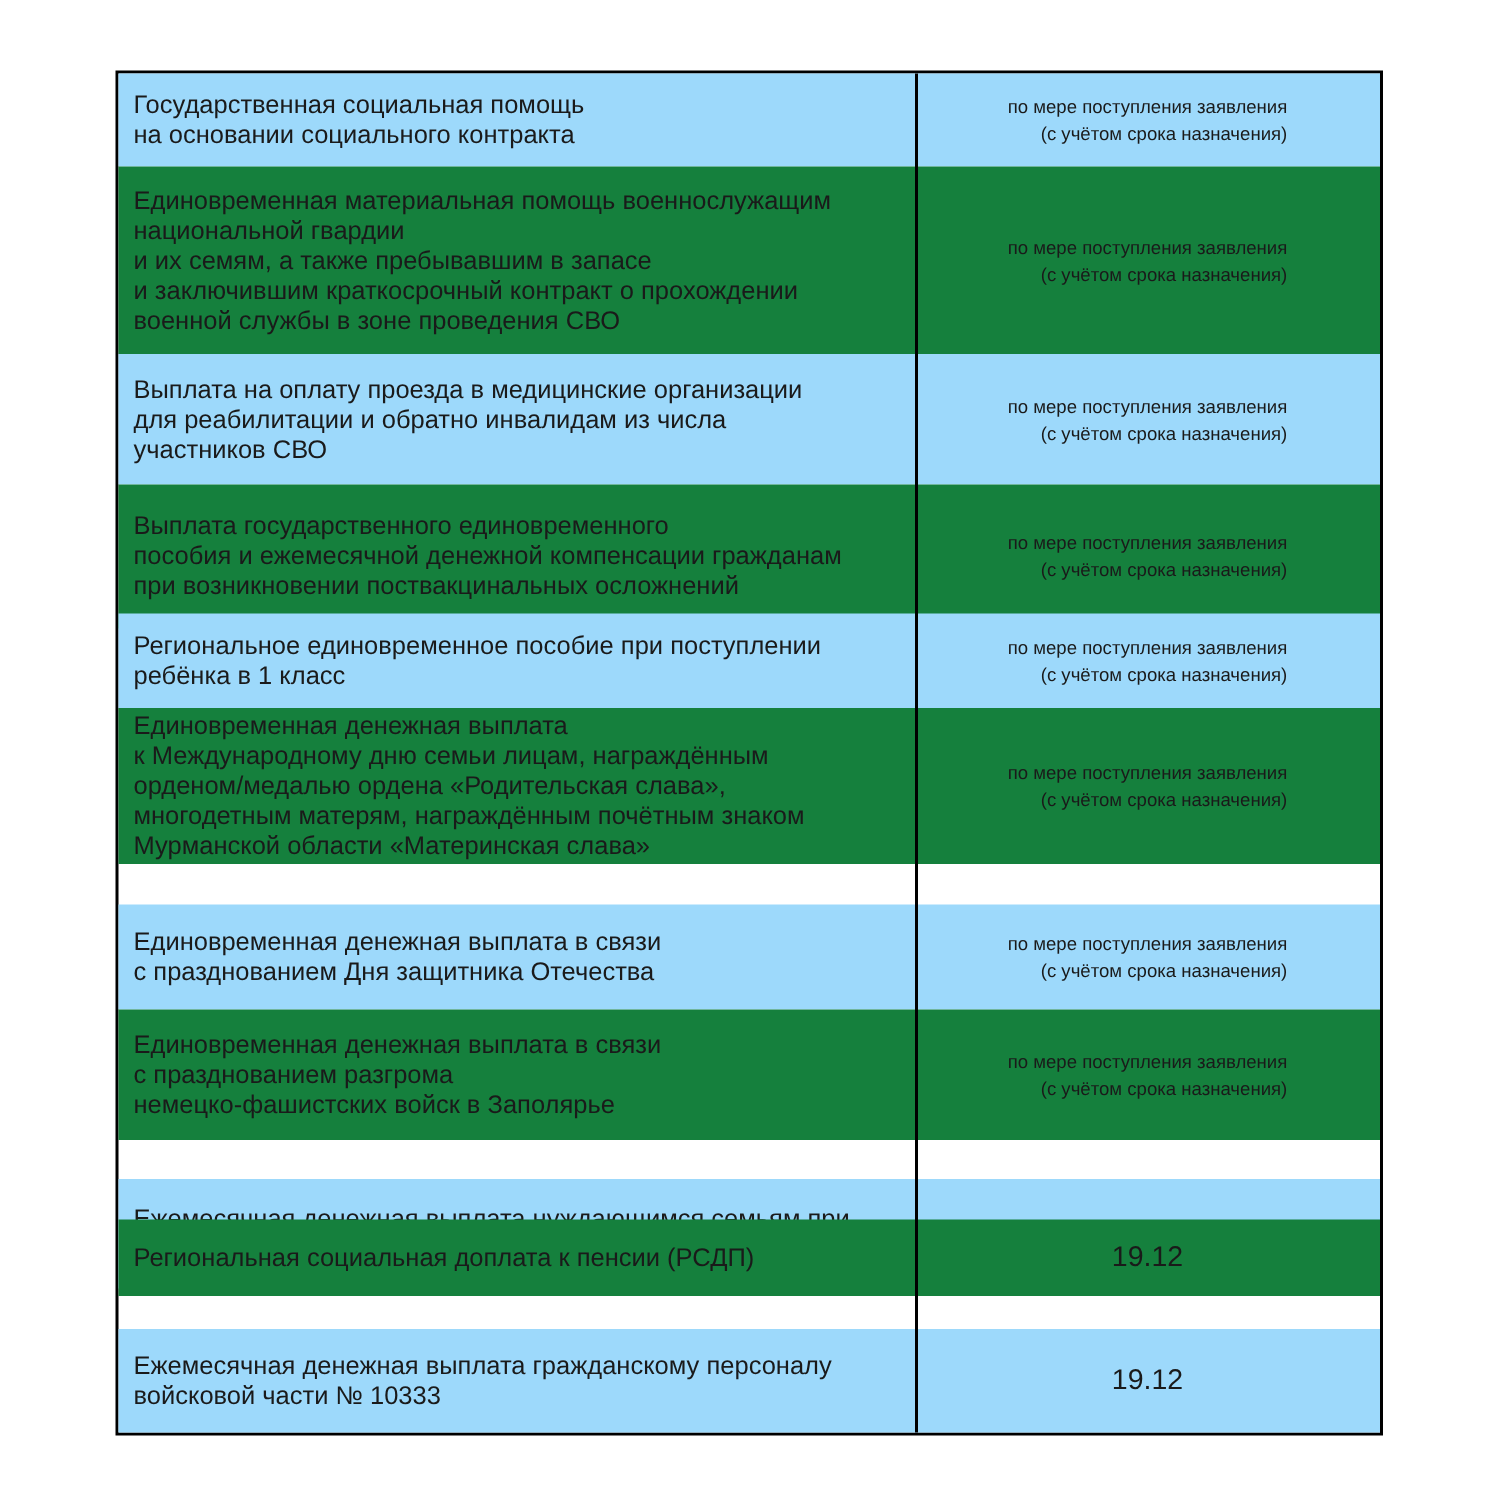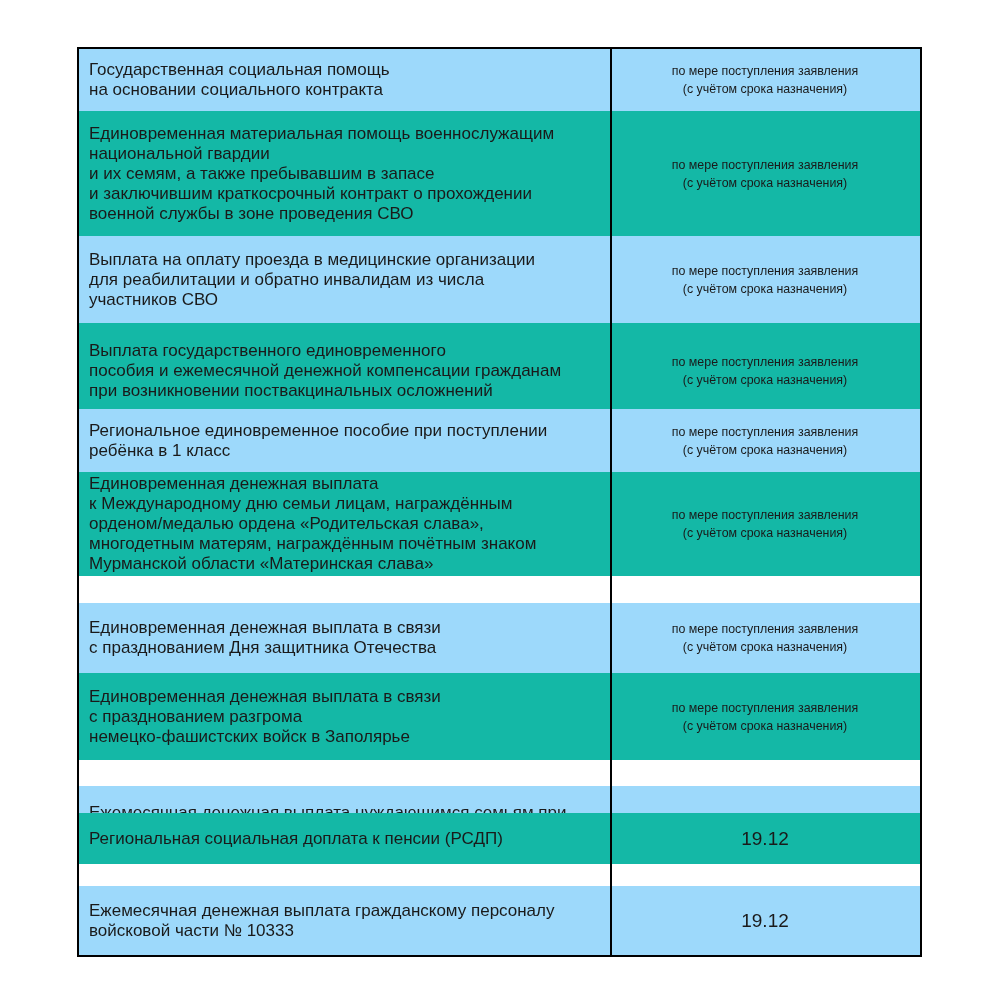--- a/index.html
+++ b/index.html
@@ -3,27 +3,27 @@
   <meta charset="utf-8">
   <style>
     html, body { margin: 0; padding: 0; background: #ffffff; }
     body { width: 1000px; height: 1000px; position: relative; font-family: "Liberation Sans", sans-serif; color: #1a1a1a; }
     .table {
       position: absolute; left: 77px; top: 47px; width: 845px; height: 910px;
       border: 2px solid #000; box-sizing: border-box; background: #fff;
     }
     .row { position: absolute; left: 0; right: 0; display: flex; }
     .row.blue { background: #9dd9fb; }
-    .row.white { background: #14b8a6; }
+    .row.white { background: #15803d; }
     .cell-left {
       width: 531px; box-sizing: border-box; padding: 0 8px 0 10px;
       display: flex; align-items: center; font-size: 17px; line-height: 20px; white-space: pre-line;
     }
     .cell-right {
-      flex: 1; display: flex; align-items: center; justify-content: center; text-align: center;
+      flex: 1; display: flex; align-items: center; justify-content: center; text-align: right;
       font-size: 12.4px; line-height: 18px; white-space: pre-line;
     }
     .cell-right.date { font-size: 19px; border-radius: 17px; }
     .divider { position: absolute; left: 531px; top: 0; bottom: 0; width: 2px; background: #000; }
   </style>
 </head>
 <body>
 
 <div class="table">
   <div class="row blue" style="top:0;height:62px">

